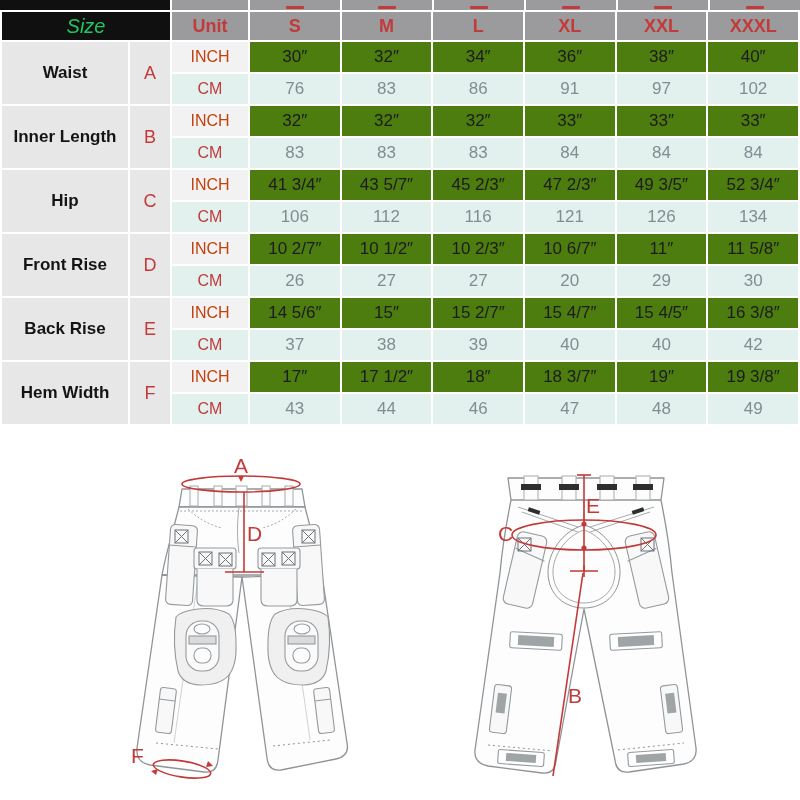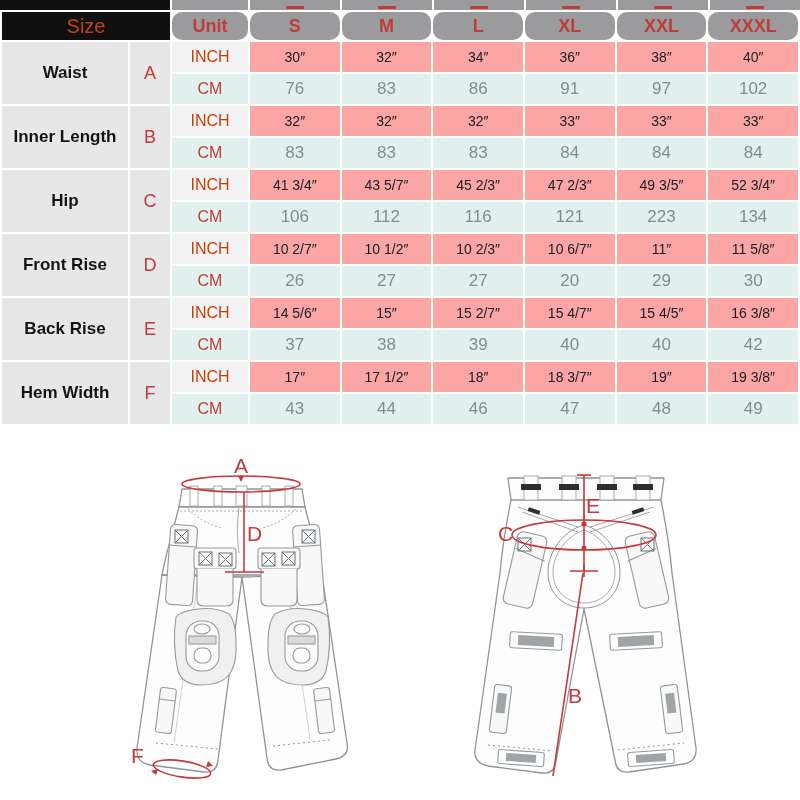--- a/index.html
+++ b/index.html
@@ -12,27 +12,27 @@
   .strip .seg.unit{width:76px;}
   .strip .seg.sz{width:90px;}
   .strip .seg.sz::after{content:"";position:absolute;left:50%;bottom:1px;width:18px;height:3px;
         margin-left:-9px;background:#c23a39;border-radius:1px;}
   
   table.size-table{border-collapse:separate;border-spacing:2px;width:800px;table-layout:fixed;background:#fff;}
   table.size-table col.c-label{width:126px;} table.size-table col.c-letter{width:40px;}
   table.size-table col.c-unit{width:76px;}
   th,td{padding:0;text-align:center;vertical-align:middle;overflow:hidden;white-space:nowrap;}
   tr.hdr{height:28px;} tr.r{height:30px;}
-  .h-size{background:#101010;color:#c2410c;font-size:20px;font-weight:400;}
-  .h-unit,.h-sz{background:#9b9b9d;color:#c23a39;font-size:18px;font-weight:700;border-radius:10px;}
+  .h-size{background:#101010;color:#22c55e;font-size:20px;font-weight:400;font-style:italic;}
+  .h-unit,.h-sz{background:#9b9b9d;color:#c23a39;font-size:18px;font-weight:700;}
   .lbl{background:#e7e7e7;color:#141414;font-size:17px;font-weight:700;}
   .ltr{background:#e7e7e7;color:#c23a39;font-size:18px;font-weight:400;}
   .u-inch{background:#f2f2f2;color:#c2410c;font-size:16px;}
   .u-cm{background:#e2f1ee;color:#c23a39;font-size:16px;margin-top:20px;}
-  .v-inch{background:#fca5a5;color:#1c1c1c;font-size:14px;}
+  .v-inch{background:#4d7c0f;color:#1c1c1c;font-size:17px;}
   .v-cm{background:#e2f1ee;color:#7f8e90;font-size:17px;margin-left:42px;}
   
   .diag{position:absolute;top:445px;}
   .diag.front{left:118px;} .diag.back{left:458px;}
   svg text.red-lbl{fill:#c23a39;font-family:"Liberation Sans","DejaVu Sans",sans-serif;
         font-size:21px;font-weight:400;}
 </style>
 </head>
 <body>
 
@@ -125,21 +125,21 @@
       <td class="v-inch">47 2/3″</td>
       <td class="v-inch">49 3/5″</td>
       <td class="v-inch">52 3/4″</td>
     </tr>
     <tr class="r">
       <td class="u-cm">CM</td>
       <td class="v-cm">106</td>
       <td class="v-cm">112</td>
       <td class="v-cm">116</td>
       <td class="v-cm">121</td>
-      <td class="v-cm">223</td>
+      <td class="v-cm">126</td>
       <td class="v-cm">134</td>
     </tr>
 
     <tr class="r">
       <td class="lbl" rowspan="2">Front Rise</td>
       <td class="ltr" rowspan="2">D</td>
       <td class="u-inch">INCH</td>
       <td class="v-inch">10 2/7″</td>
       <td class="v-inch">10 1/2″</td>
       <td class="v-inch">10 2/3″</td>

